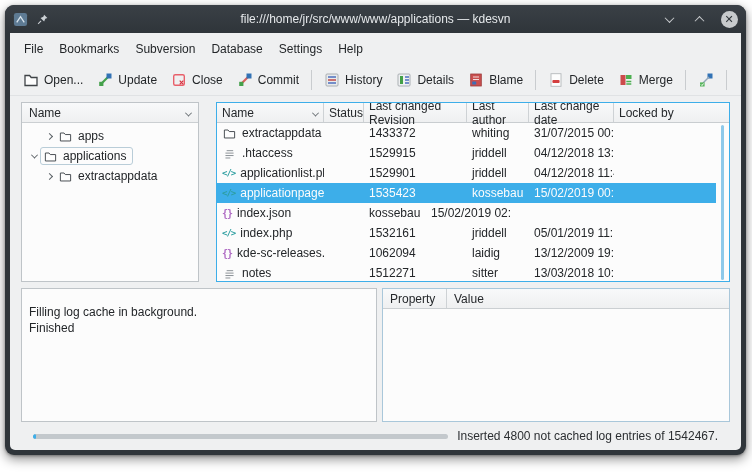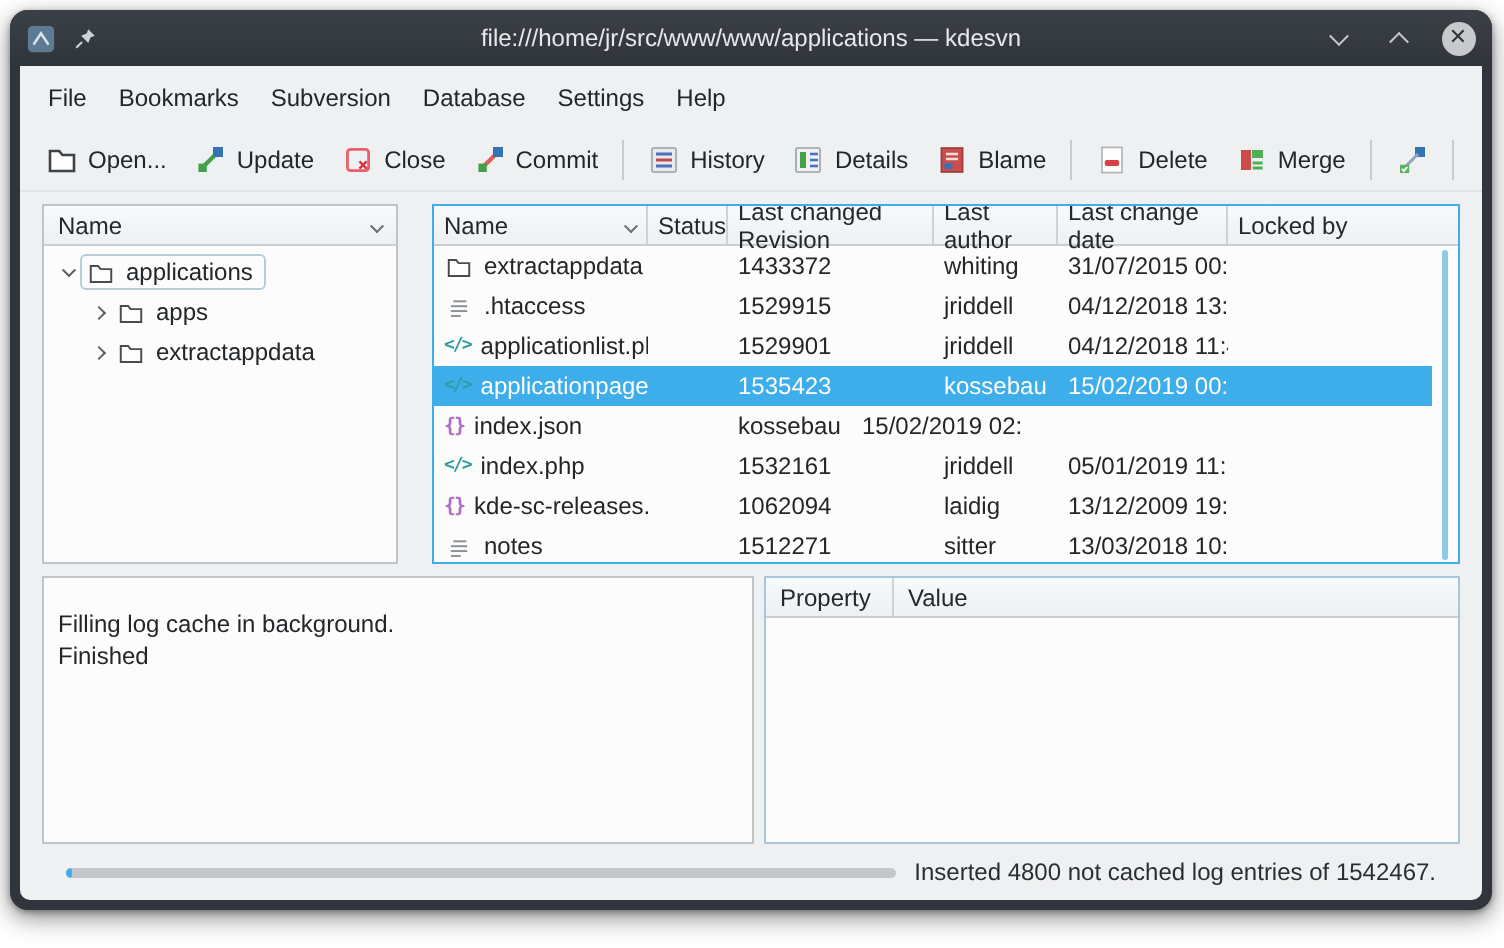--- a/index.html
+++ b/index.html
@@ -256,20 +256,33 @@
 
     <div class="workspace">
 
       <div class="top-row">
         <div class="panel tree-panel">
           <div class="panel-header">
             <span>Name</span>
             <span class="sort"><span class="chev down"></span></span>
           </div>
           <div class="tree-body">
+              <div class="tree-item" style="padding-left: 21px;">
+                <span class="exp">
+                  <span class="chev right"></span>
+                </span>
+                <span class="tree-label-box">
+                  <span class="file-icon">
+                    <svg viewBox="0 0 16 16" width="13" height="13">
+                      <path d="M1.7 13.5V3.7h4.5l1.5 1.9h6.6v7.9z" fill="#fdfdfd" stroke="#474c51" stroke-width="1.2"></path>
+                    </svg>
+                  </span>
+                  <span>apps</span>
+                </span>
+              </div>
               <div class="tree-item current" style="padding-left: 6px;">
                 <span class="exp">
                   <span class="chev down"></span>
                 </span>
                 <span class="tree-label-box">
                   <span class="file-icon">
                     <svg viewBox="0 0 16 16" width="13" height="13">
                       <path d="M1.7 13.5V3.7h4.5l1.5 1.9h6.6v7.9z" fill="#fdfdfd" stroke="#474c51" stroke-width="1.2"></path>
                     </svg>
                   </span>
@@ -279,33 +292,20 @@
               <div class="tree-item" style="padding-left: 21px;">
                 <span class="exp">
                   <span class="chev right"></span>
                 </span>
                 <span class="tree-label-box">
                   <span class="file-icon">
                     <svg viewBox="0 0 16 16" width="13" height="13">
                       <path d="M1.7 13.5V3.7h4.5l1.5 1.9h6.6v7.9z" fill="#fdfdfd" stroke="#474c51" stroke-width="1.2"></path>
                     </svg>
                   </span>
-                  <span>apps</span>
-                </span>
-              </div>
-              <div class="tree-item" style="padding-left: 21px;">
-                <span class="exp">
-                  <span class="chev right"></span>
-                </span>
-                <span class="tree-label-box">
-                  <span class="file-icon">
-                    <svg viewBox="0 0 16 16" width="13" height="13">
-                      <path d="M1.7 13.5V3.7h4.5l1.5 1.9h6.6v7.9z" fill="#fdfdfd" stroke="#474c51" stroke-width="1.2"></path>
-                    </svg>
-                  </span>
                   <span>extractappdata</span>
                 </span>
               </div>
             </div>
         </div>
 
         <div class="panel file-panel">
           <div class="fl-header">
               <div class="fl-hcell c-name">
                 <span>Name</span>

